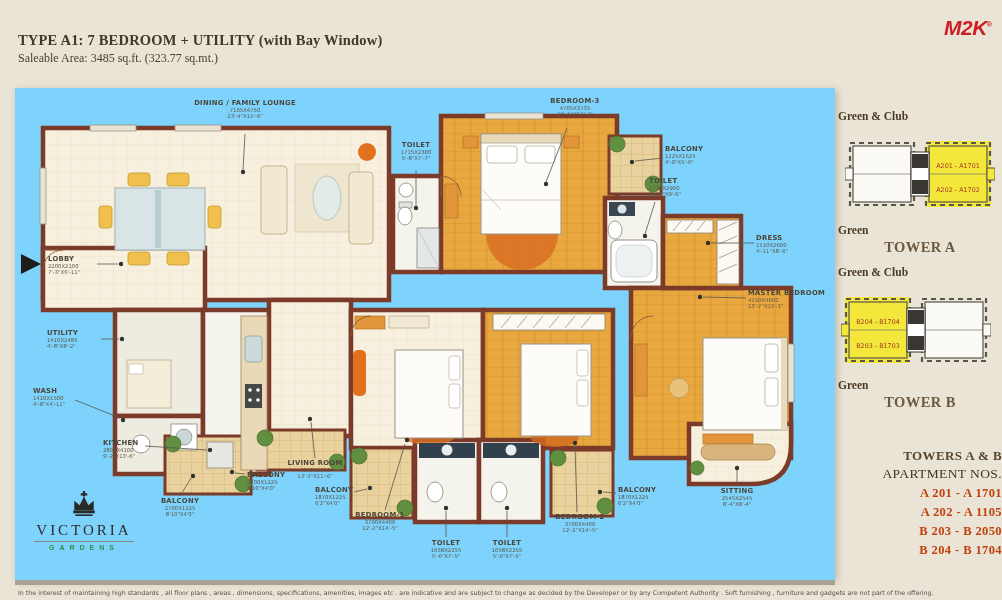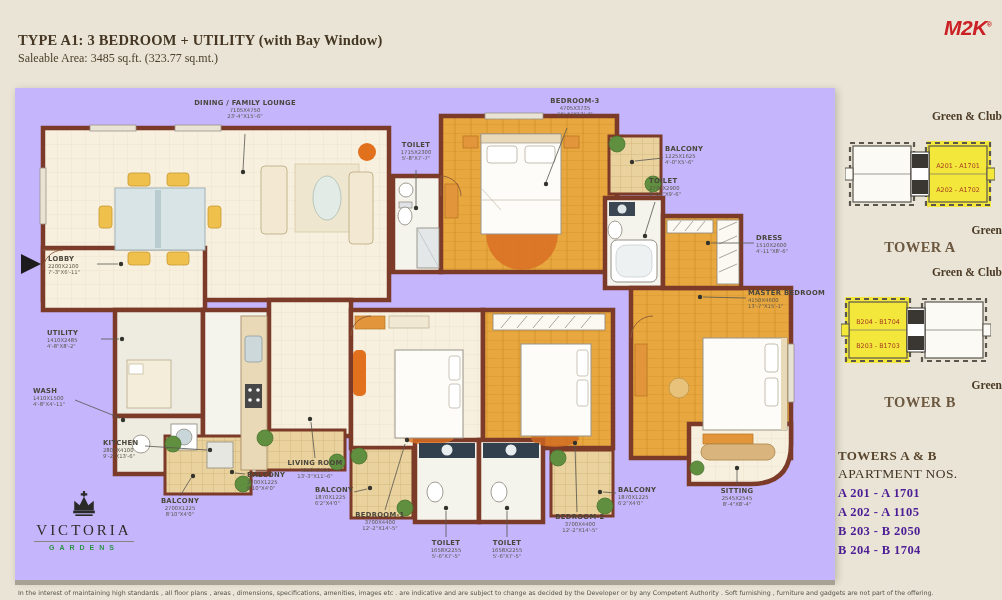--- a/index.html
+++ b/index.html
@@ -7,51 +7,51 @@
     width:1002px;height:600px;position:relative;overflow:hidden;
     background:#e9e4d5;
     font-family:"Liberation Serif", serif;
   }
   
   .title{position:absolute;left:18px;top:32px;font-size:14.5px;font-weight:bold;color:#453723;letter-spacing:.2px;}
   .subtitle{position:absolute;left:18px;top:51px;font-size:12px;color:#4c3e2a;}
   .brand{position:absolute;left:944px;top:16px;font-family:"Liberation Sans",sans-serif;font-size:21px;font-weight:800;font-style:italic;color:#cb2026;letter-spacing:-.5px;}
   .brand sup{font-size:7px;}
   
-  .panel{position:absolute;left:15px;top:88px;width:820px;height:492px;background:#c4b5fd;
+  .panel{position:absolute;left:15px;top:88px;width:820px;height:492px;background:#7dd3fc;
     box-shadow:0 5px 0 #a8a294, 2px 2px 7px rgba(60,50,30,.25);}
   .plan-wrap{position:absolute;left:0;top:0;width:820px;height:492px;}
   .plan-svg{position:absolute;left:0;top:0;}
   
   .plabel{position:absolute;font-family:"DejaVu Sans",sans-serif;color:#4a463c;line-height:1.12;white-space:nowrap;}
   .plabel.c{transform:translateX(-50%);text-align:center;}
   .pl-name{font-size:6.8px;font-weight:600;letter-spacing:.3px;}
   .pl-mm,.pl-ft{font-size:5.3px;color:#5b564a;}
   
   .side{position:absolute;left:838px;top:0;width:164px;height:600px;}
-  .s-cap{position:absolute;width:164px;text-align:right;font-weight:bold;color:#4b3a26;font-size:11.5px;}
+  .s-cap{position:absolute;width:164px;text-align:left;font-weight:bold;color:#4b3a26;font-size:11.5px;}
   .s-tower{position:absolute;width:164px;text-align:center;font-weight:bold;color:#6d5840;font-size:14.5px;letter-spacing:.4px;}
   .t-svg{position:absolute;}
-  .apt{position:absolute;left:0;top:448px;width:164px;text-align:left;}
+  .apt{position:absolute;left:0;top:448px;width:164px;text-align:right;}
   .apt-h1{font-size:13px;font-weight:bold;color:#5a462e;letter-spacing:.4px;}
   .apt-h2{font-size:13.5px;font-weight:normal;color:#443525;letter-spacing:.4px;margin-top:2px;}
-  .apt-item{font-size:12.5px;font-weight:bold;color:#4c1d95;margin-top:4px;letter-spacing:.4px;}
+  .apt-item{font-size:12.5px;font-weight:bold;color:#c2410c;margin-top:4px;letter-spacing:.4px;}
   
   .vglogo{position:absolute;left:28px;top:490px;width:112px;text-align:center;}
   .vg-name{font-size:15px;letter-spacing:3px;color:#2e2c28;margin-top:2px;}
   .vg-rule{height:1px;background:#8a857a;margin:2px 6px 2px 6px;}
   .vg-sub{font-family:"Liberation Sans",sans-serif;font-size:7px;font-weight:bold;letter-spacing:5px;color:#2f9347;}
   
   .disc{position:absolute;left:18px;top:589px;font-family:"DejaVu Sans",sans-serif;font-size:6.3px;color:#55524a;white-space:nowrap;}
   svg text{font-family:"DejaVu Sans",sans-serif;}
 </style>
 </head>
 <body>
 
-<div class="title">TYPE A1: 3 BEDROOM + UTILITY (with Bay Window)</div>
+<div class="title">TYPE A1: 7 BEDROOM + UTILITY (with Bay Window)</div>
 <div class="subtitle">Saleable Area: 3485 sq.ft. (323.77 sq.mt.)</div>
 <div class="brand"><span>M2K</span><sup>®</sup></div>
 
 <div class="panel">
  <div class="plan-wrap">
   <svg class="plan-svg" width="820" height="492" viewBox="0 0 820 492">
     <defs>
       <pattern id="creamGrid" width="14" height="14" patternUnits="userSpaceOnUse">
         <rect width="14" height="14" fill="#f7f0df"></rect>
         <path d="M14 0H0V14" fill="none" stroke="#e6dcc2" stroke-width="0.6"></path>

